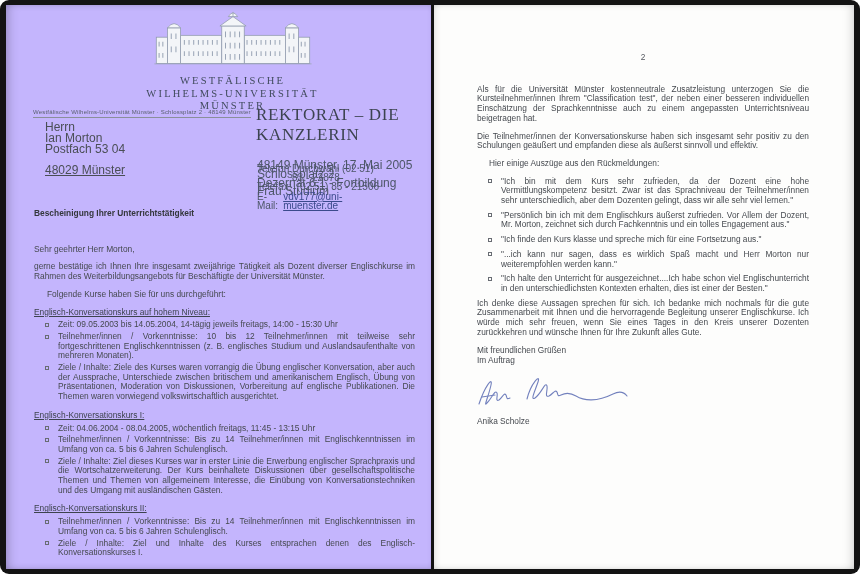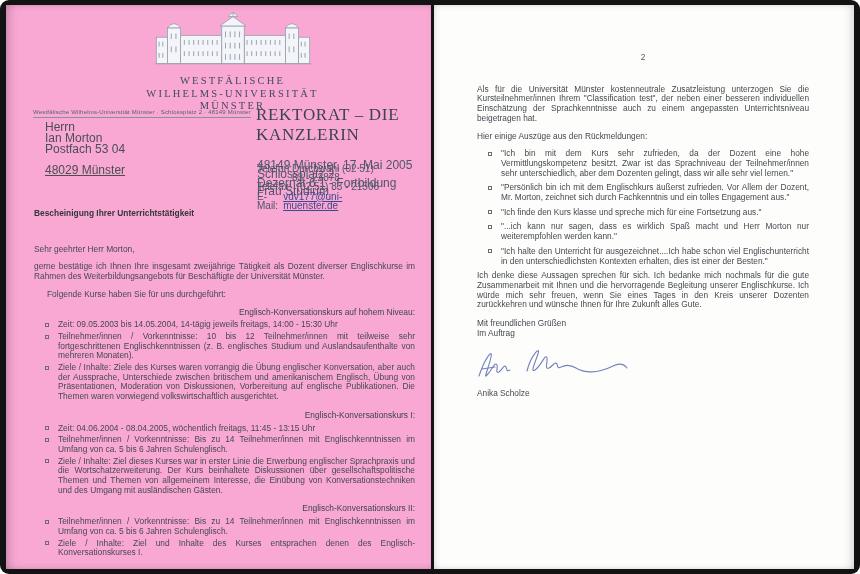--- a/index.html
+++ b/index.html
@@ -1,19 +1,19 @@
 <!DOCTYPE html>
 <html><head>
 <meta charset="utf-8">
 <style>
   html,body{margin:0;padding:0;background:#ffffff;}
   *{box-sizing:border-box;}
   .scan{position:relative;width:860px;height:574px;background:#131313;border-radius:9px;overflow:hidden;
         font-family:"Liberation Sans",sans-serif;color:#45494f;}
-  .page{position:absolute;top:5px;height:564px;background:#f9a8d4;}
+  .page{position:absolute;top:5px;height:564px;background:#c4b5fd;}
   .page-left{left:6px;width:425px;
     box-shadow:inset 7px 0 12px -6px rgba(0,0,0,.28), inset -2px 0 6px -4px rgba(0,0,0,.10),
                inset 0 5px 9px -7px rgba(0,0,0,.18), inset 0 -5px 9px -7px rgba(0,0,0,.18);}
   .page-right{left:434px;width:420px;background:#fdfdfc;
     box-shadow:inset 5px 0 9px -6px rgba(0,0,0,.20), inset -7px 0 12px -7px rgba(0,0,0,.22),
                inset 0 5px 9px -7px rgba(0,0,0,.15), inset 0 -5px 9px -7px rgba(0,0,0,.15);}
 
   
   .logo-block{position:absolute;top:6px;left:0;width:100%;text-align:center;}
   .logo-inner{display:inline-block;transform:translateX(14px);}
@@ -30,28 +30,28 @@
   .contact-row{display:flex;justify-content:space-between;}
   .email-value{color:#3b4a8c;text-decoration:underline;}
 
   
   .p1-body{position:absolute;left:28px;top:204px;width:381px;font-size:8.4px;line-height:9.7px;}
   .subject{font-weight:bold;color:#34373c;margin-bottom:26px;}
   .salutation{margin-bottom:8px;}
   .para{text-align:justify;margin-bottom:8px;}
   .lead-in{margin-bottom:8px;padding-left:13px;}
   .course{margin-bottom:9px;}
-  .course-heading{color:#3d434e;margin-bottom:3px;text-align:right;}
+  .course-heading{text-decoration:underline;color:#3d434e;margin-bottom:3px;}
   .bullet{display:flex;margin-bottom:2px;}
   .sq{flex:0 0 auto;width:4px;height:4px;border:1px solid #686c73;margin:2.6px 9px 0 11px;}
   .bt{flex:1;text-align:justify;}
 
   .p2-body{position:absolute;left:43px;top:48px;width:332px;font-size:8.3px;line-height:9.7px;}
   .page-num{text-align:center;margin-bottom:22px;color:#53575e;}
-  .quotes-intro{margin-bottom:8px;}
+  .quotes-intro{margin-bottom:8px;margin-left:12px;}
   .quote{display:flex;margin-bottom:5px;}
   .closing{text-align:justify;margin:4px 0 9px 0;}
   .regards{margin-top:5px;}
   .per-order{margin-bottom:4px;}
   .signature{margin:2px 0 0 -4px;}
   .signer{margin-top:2px;}
 </style>
 </head>
 <body>
 
@@ -200,20 +200,21 @@
             </div>
           </div>
       </div>
     </div>
   </div>
 
   <div class="page page-right">
     <div class="p2-body">
       <div class="page-num">2</div>
       <div class="para">Als für die Universität Münster kostenneutrale Zusatzleistung unterzogen Sie die Kursteilnehmer/innen Ihrem "Classification test", der neben einer besseren individuellen Einschätzung der Sprachkenntnisse auch zu einem angepassten Unterrichtsniveau beigetragen hat.</div>
+      <div class="para">Die Teilnehmer/innen der Konversationskurse haben sich insgesamt sehr positiv zu den Schulungen geäußert und empfanden diese als äußerst sinnvoll und effektiv.</div>
       <div class="quotes-intro">Hier einige Auszüge aus den Rückmeldungen:</div>
 
       <div>
 
           <div class="quote">
             <span class="sq"></span>
             <span class="bt">"Ich bin mit dem Kurs sehr zufrieden, da der Dozent eine hohe Vermittlungskompetenz besitzt. Zwar ist das Sprachniveau der Teilnehmer/innen sehr unterschiedlich, aber dem Dozenten gelingt, dass wir alle sehr viel lernen."</span>
           </div>
 
           <div class="quote">

